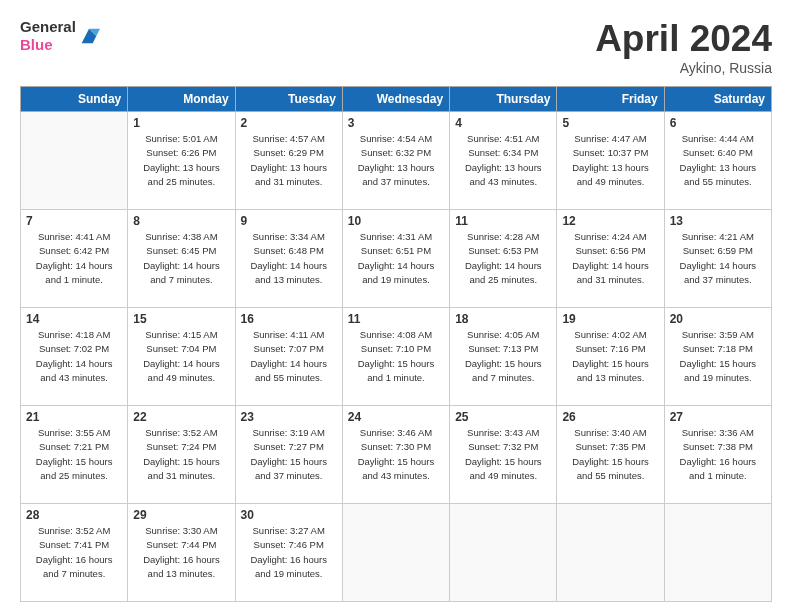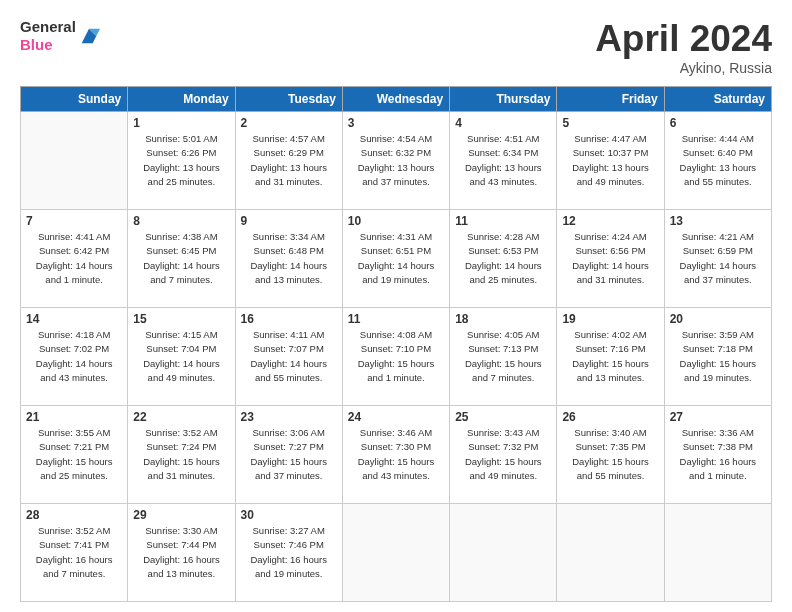--- a/index.html
+++ b/index.html
@@ -326,21 +326,21 @@
             <div class="day-info">
               <div>Sunrise: 3:52 AM</div>
               <div>Sunset: 7:24 PM</div>
               <div>Daylight: 15 hours</div>
               <div>and 31 minutes.</div>
             </div>
           </td>
           <td>
             <span class="day-num">23</span>
             <div class="day-info">
-              <div>Sunrise: 3:06 AM</div>
+              <div>Sunrise: 3:19 AM</div>
               <div>Sunset: 7:27 PM</div>
               <div>Daylight: 15 hours</div>
               <div>and 37 minutes.</div>
             </div>
           </td>
           <td>
             <span class="day-num">24</span>
             <div class="day-info">
               <div>Sunrise: 3:46 AM</div>
               <div>Sunset: 7:30 PM</div>

